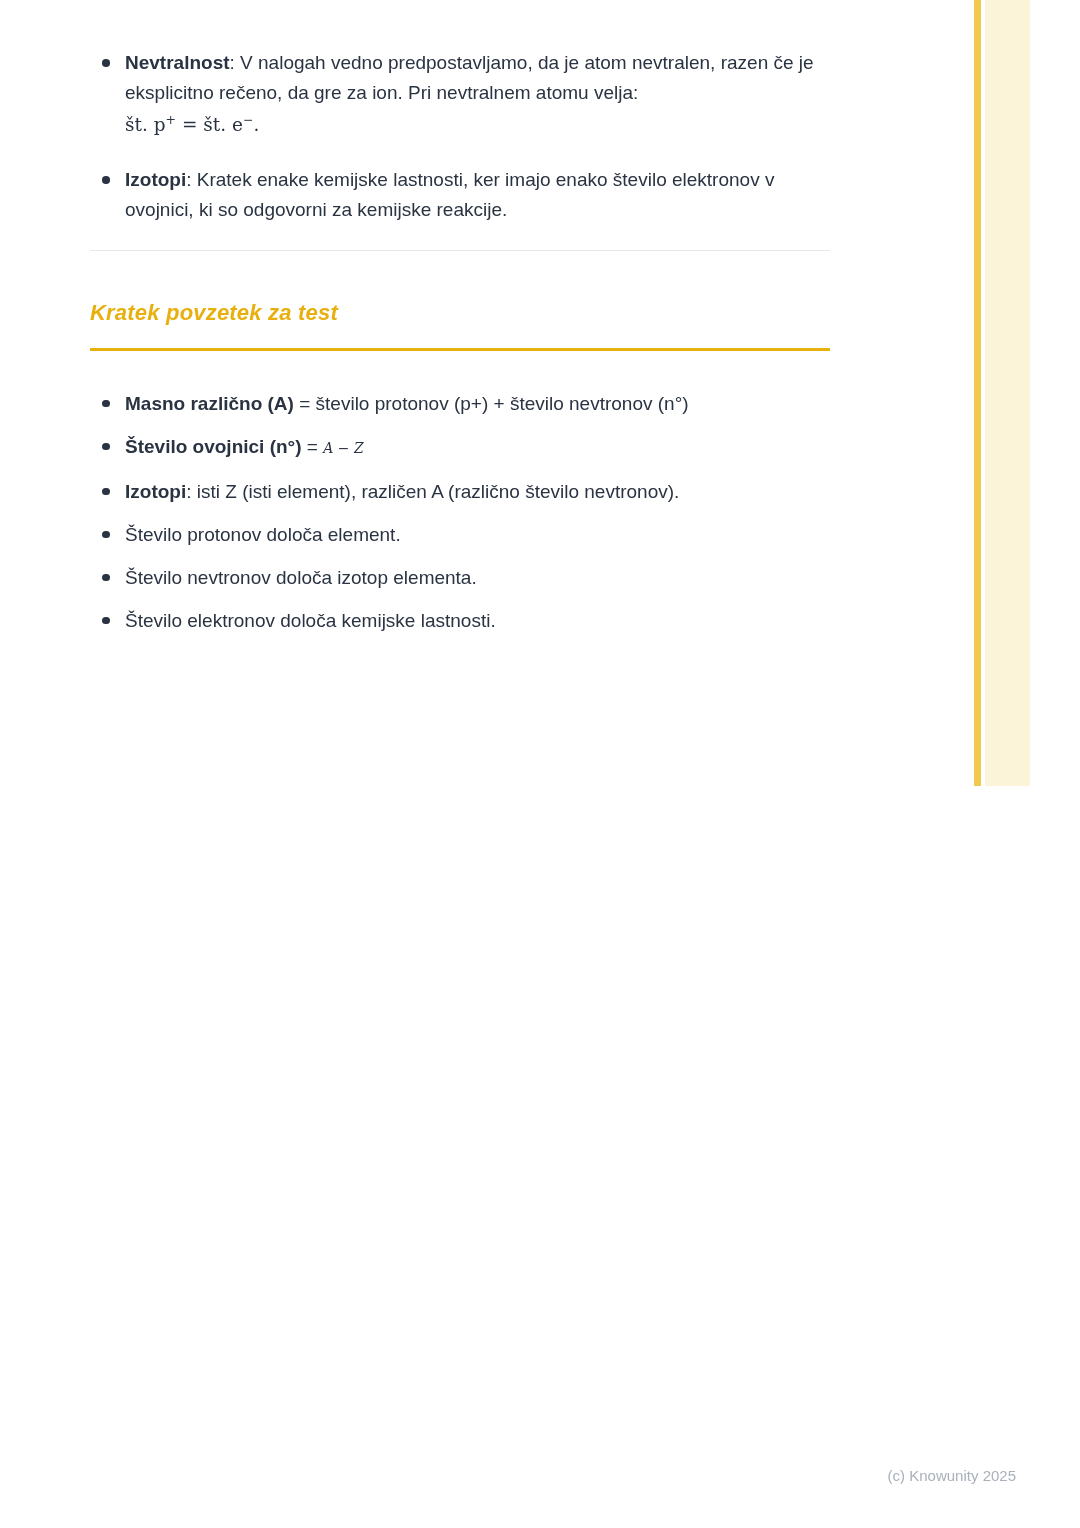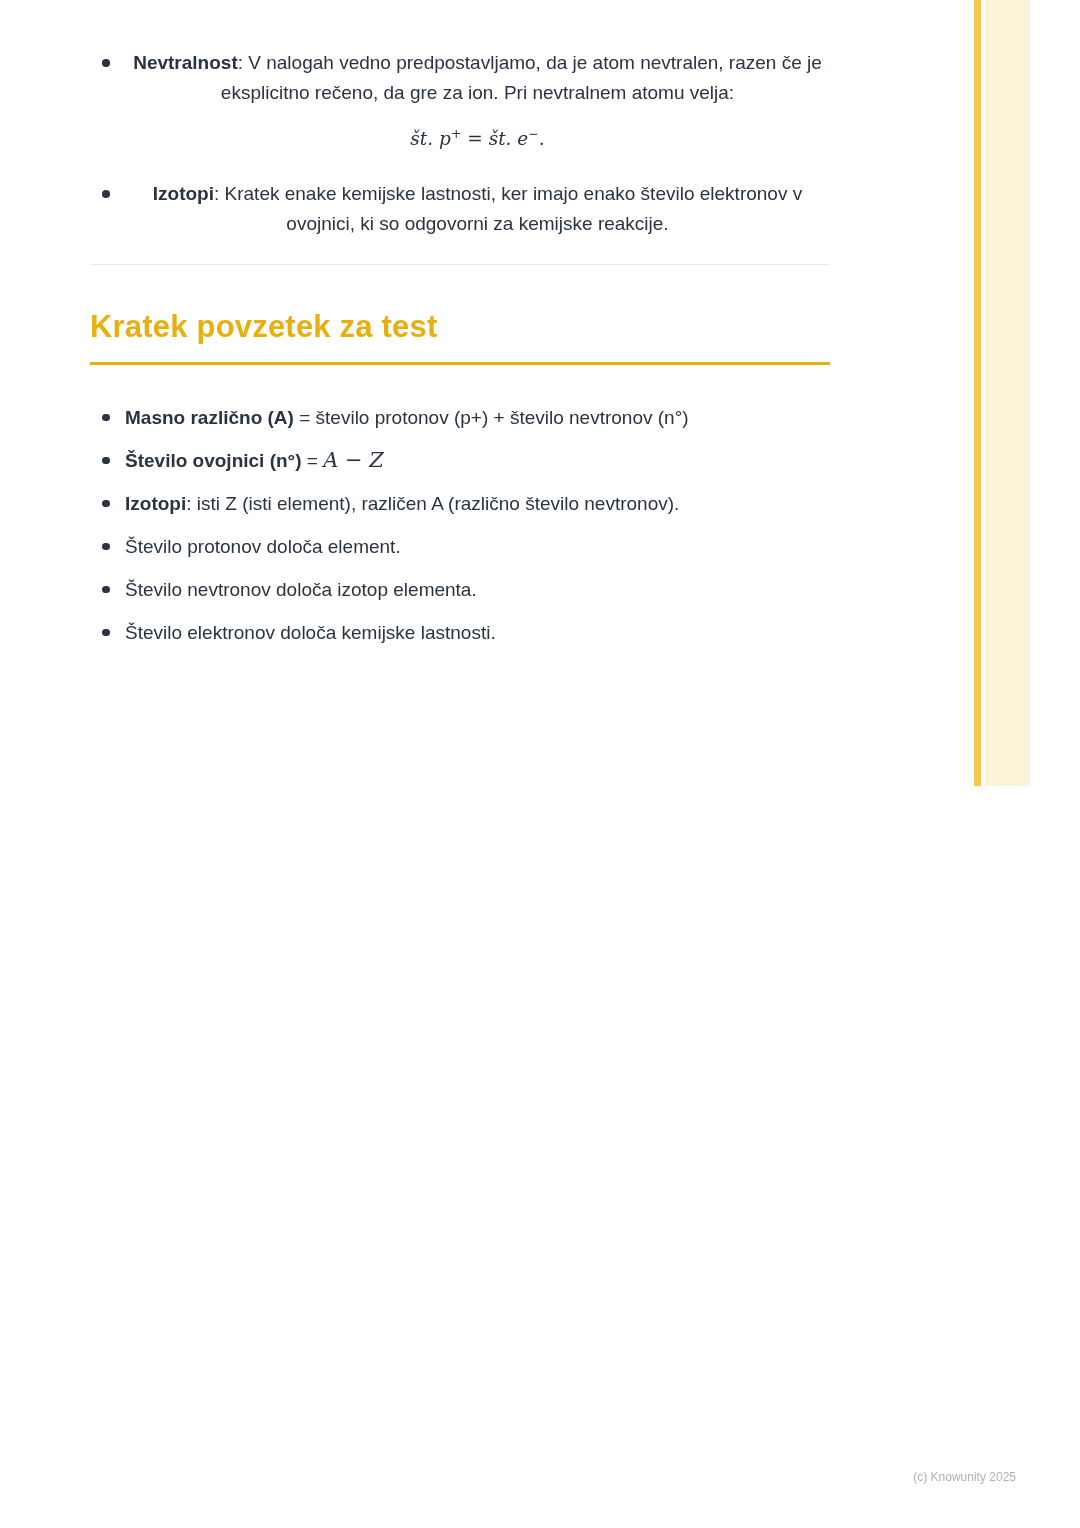--- a/index.html
+++ b/index.html
@@ -21,44 +21,44 @@
     width: 45px; height: 786px;
     background: #fcf4d8;
   }
   .content { position: absolute; left: 90px; top: 48px; width: 740px; }
   ul { list-style: none; margin: 0; padding: 0; }
   li { position: relative; padding-left: 35px; font-size: 19px; line-height: 30px; }
   li::before {
     content: ""; position: absolute; left: 12px; top: 11px;
     width: 7.5px; height: 7.5px; border-radius: 50%; background: #2a3342;
   }
-  .intro li { margin-bottom: 25px; text-align: center; }
+  .intro li { margin-bottom: 25px; }
   .b { font-weight: 700; }
   .math { font-family: "DejaVu Serif", serif; font-size: 18.5px; }
   .math sup { font-size: 12.5px; line-height: 0; }
-  .mathline { margin-top: 16px; font-style: italic; }
+  .mathline { margin-top: 2px; }
   .divider { border: none; border-top: 1.5px solid #e8e8e8; margin: 12px 0 0 0; }
   h1 {
-    color: #e8b00e; font-size: 31px; line-height: 36px; font-weight: 700;
-    margin: 44px 0 0 0; letter-spacing: 0.2px;
+    color: #e8b00e; font-size: 22px; line-height: 36px; font-weight: 700;
+    margin: 44px 0 0 0; letter-spacing: 0.2px; font-style: italic;
   }
   .rule { height: 3px; background: #e8b00e; margin-top: 17px; }
   .summary { margin-top: 38px; }
   .summary li { margin-bottom: 14px; line-height: 29px; }
   .summary li::before { top: 10.5px; }
-  .ital { font-family: "DejaVu Serif", serif; font-style: italic; font-size: 21px; margin-top: 45px; }
+  .ital { font-family: "DejaVu Serif", serif; font-style: italic; font-size: 14px; margin-top: 45px; }
   .mstack {
     display: inline-flex; flex-direction: column; align-items: center;
     font-family: "DejaVu Serif", serif; font-style: italic;
     font-size: 12.5px; line-height: 11px;
     vertical-align: -4px; margin: 0 1px 0 2px;
   }
   .footer {
     position: absolute; right: 64px; bottom: 44px;
-    font-size: 12px; color: #aab1bb; text-align: right;
+    font-size: 15px; color: #aab1bb; text-align: right;
   }
 </style>
 </head>
 <body>
 
 <div class="side-stripe"></div>
 <div class="side-band"></div>
 
 <main class="content">
 

